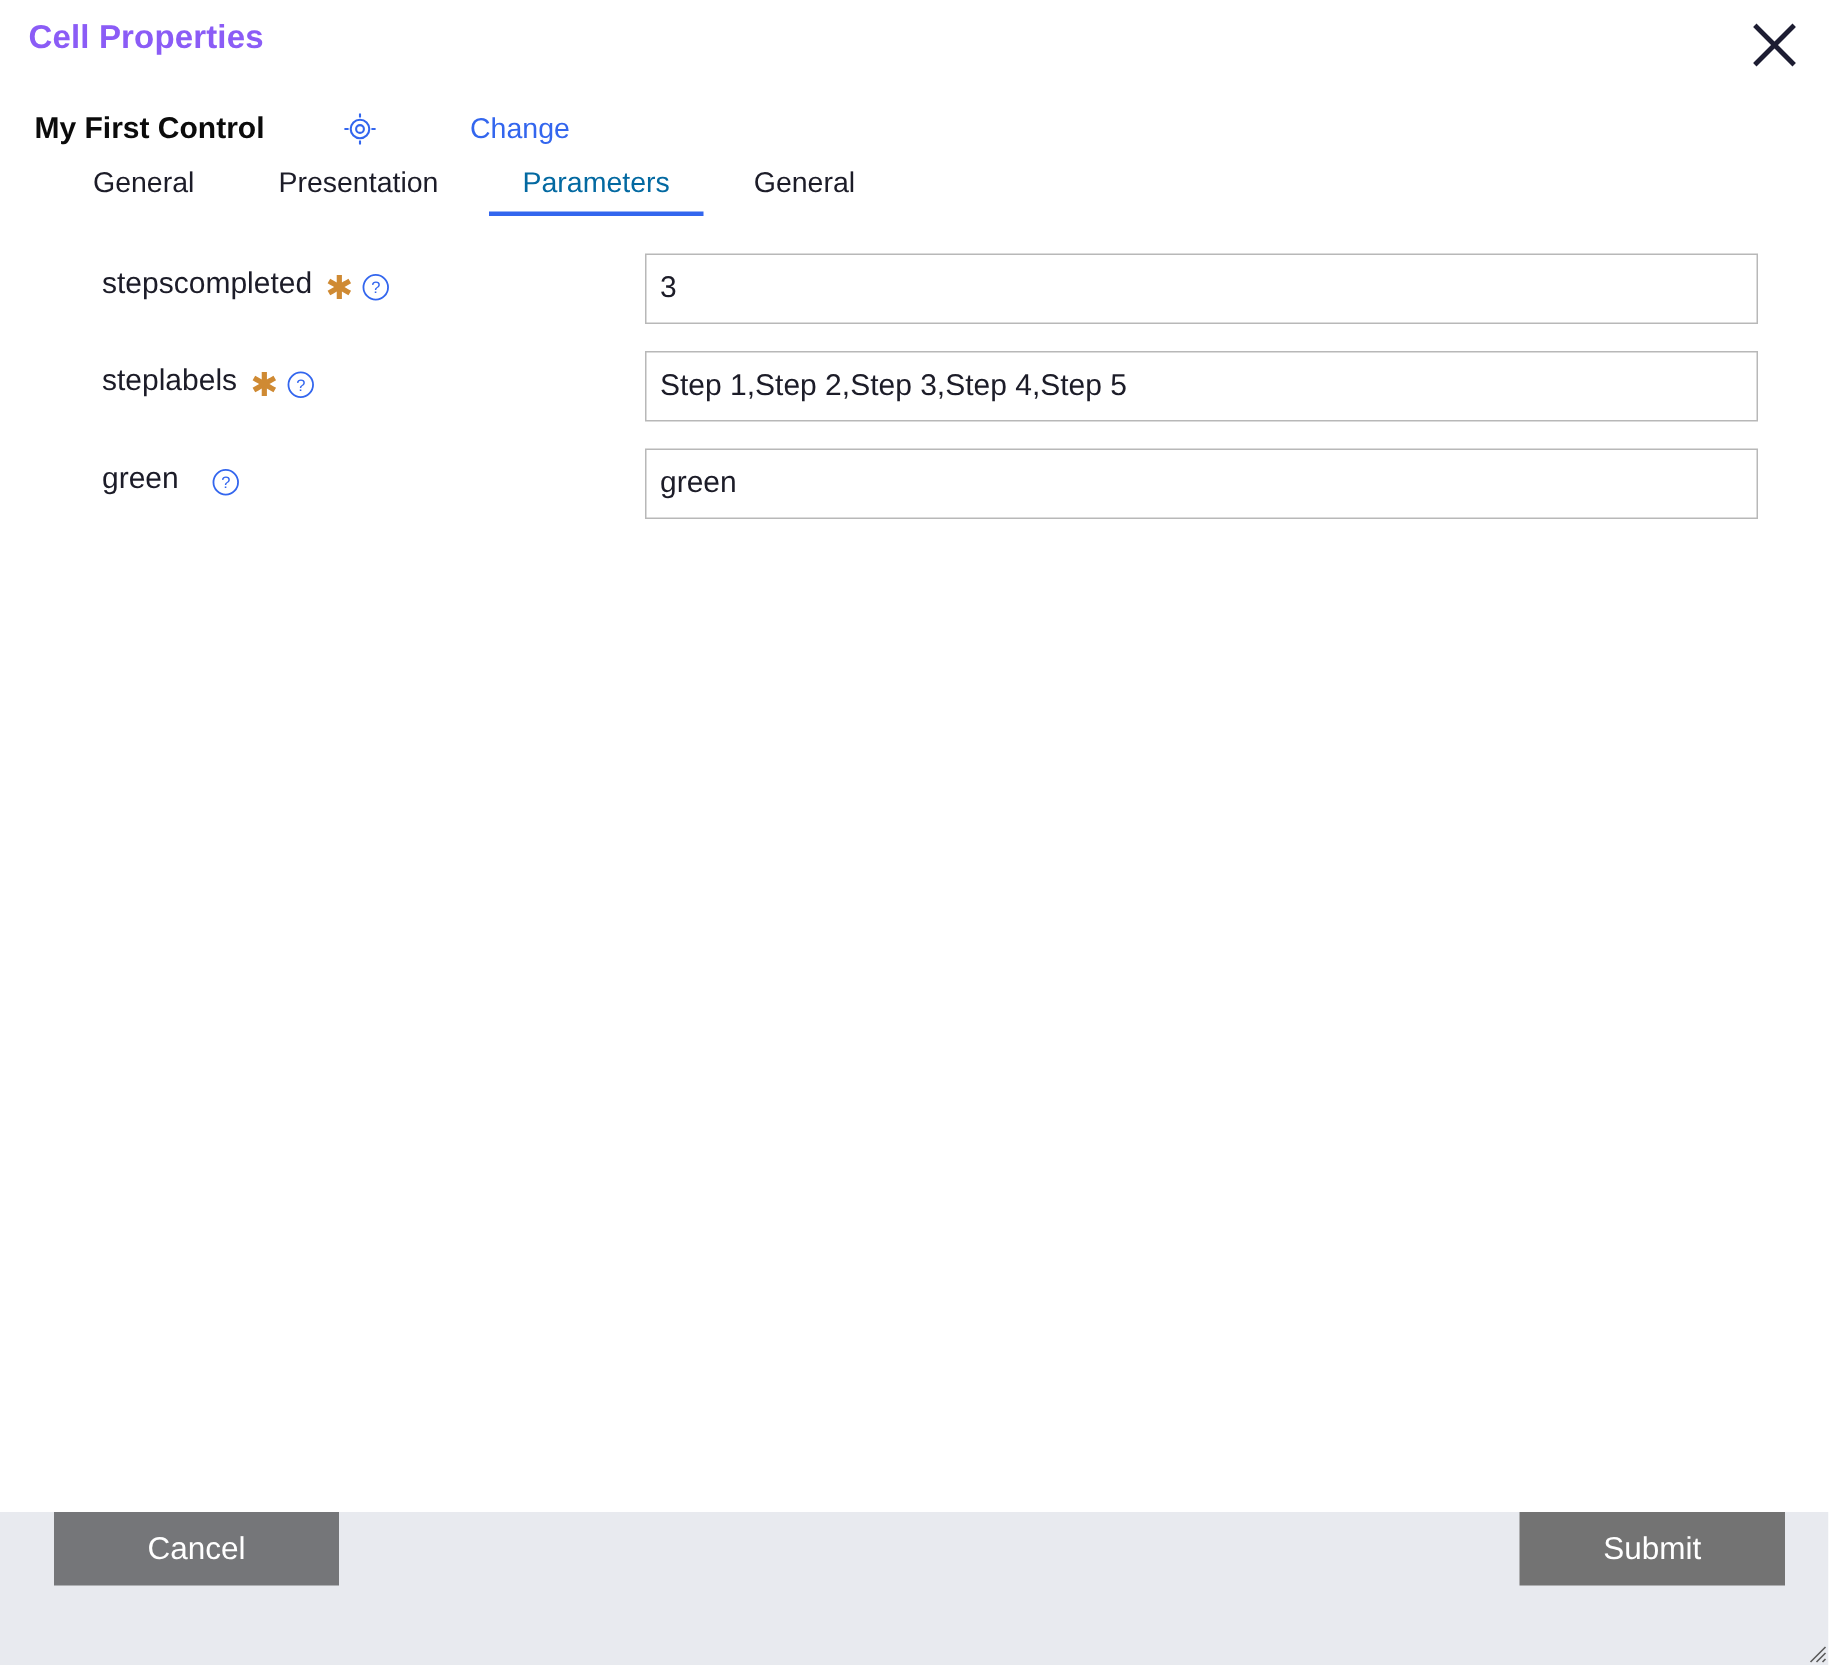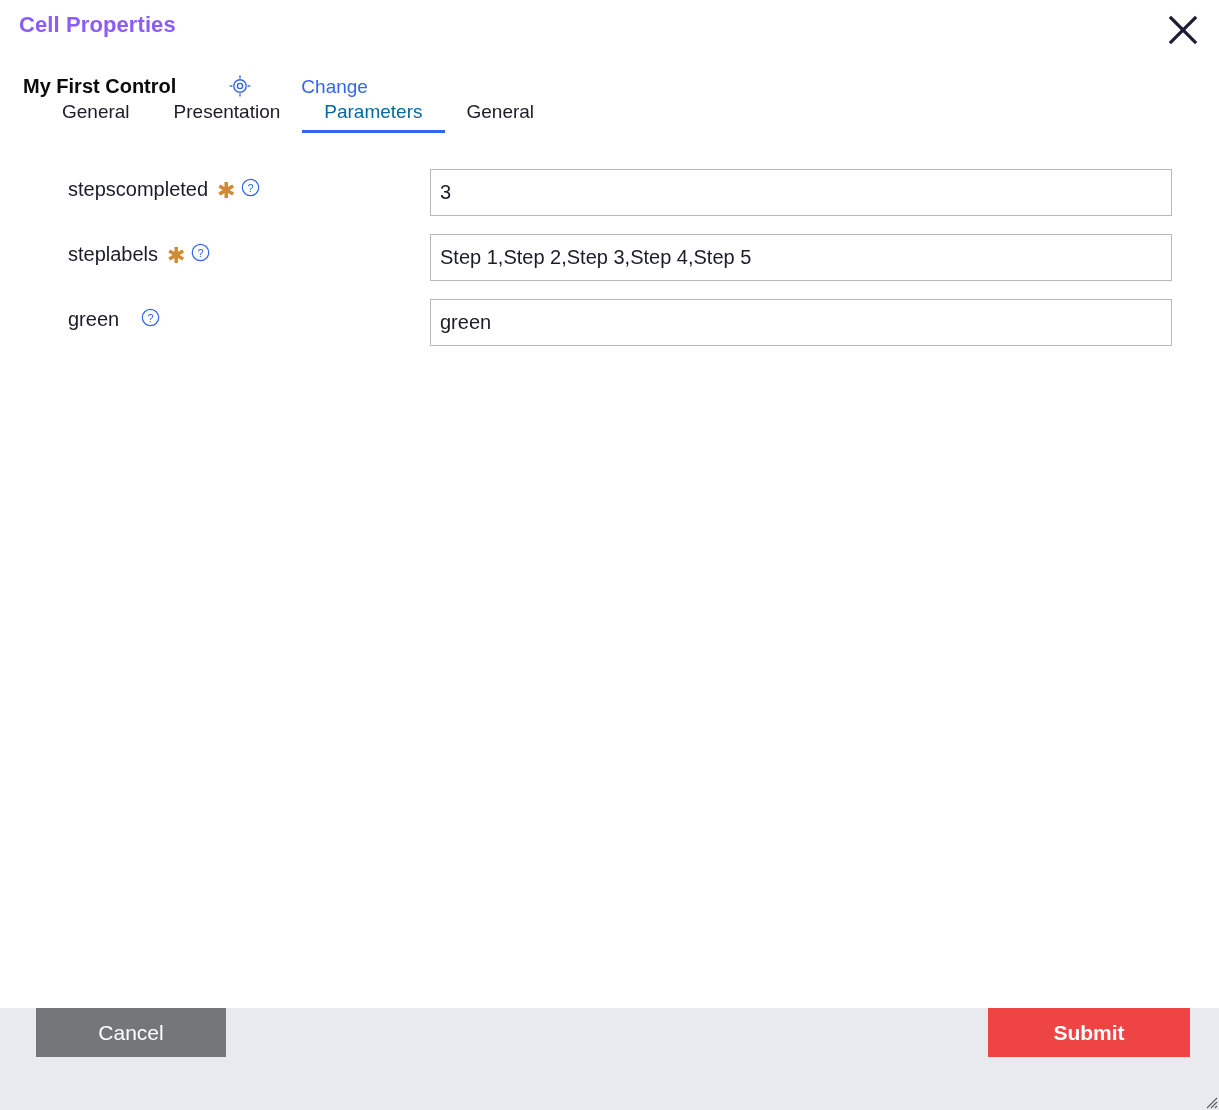--- a/index.html
+++ b/index.html
@@ -78,36 +78,36 @@
     margin-left: 15px;
     width: 24px;
     height: 24px;
     display: inline-flex;
     align-items: center;
     justify-content: center;
     cursor: pointer;
   }
   .target-icon svg { display: block; }
   .change-link {
-    margin-left: 12px;
+    margin-left: 24px;
     font-size: 19px;
     color: #3366ee;
     cursor: pointer;
     white-space: nowrap;
   }
 
   
   .tabs {
     position: relative;
     flex: 0 0 46px;
     height: 46px;
     display: flex;
-    align-items: flex-start;
+    align-items: flex-end;
     padding-left: 40px;
-    gap: 0;
+    gap: 12px;
   }
   .tab {
     position: relative;
     font-size: 19px;
     color: #1c1c28;
     padding: 3px 22px 10px 22px;
     cursor: pointer;
     white-space: nowrap;
     background: transparent;
     border: none;
@@ -136,21 +136,21 @@
   .param-row {
     display: flex;
     align-items: flex-start;
     margin-bottom: 18px;
     padding-left: 68px;
   }
   .param-label-wrap {
     width: 362px;
     flex: 0 0 362px;
     display: flex;
-    align-items: flex-start;
+    align-items: flex-end;
     padding-top: 9px;
   }
   .param-label {
     font-size: 20px;
     color: #1c1c28;
     white-space: nowrap;
   }
   .required-star {
     color: #cf8a33;
     font-size: 22px;
@@ -204,24 +204,24 @@
     border-radius: 0;
     padding: 0;
   }
   .btn-cancel {
     width: 190px;
     height: 49px;
     background: #757679;
     font-weight: normal;
   }
   .btn-submit {
-    width: 202px;
+    width: 177px;
     height: 49px;
-    background: #ef4444;
-    font-weight: bold;
+    background: #737373;
+    font-weight: normal;
   }
 
   .resize-grip {
     position: absolute;
     right: 1px;
     bottom: 1px;
     width: 16px;
     height: 16px;
     pointer-events: auto;
     cursor: nwse-resize;

